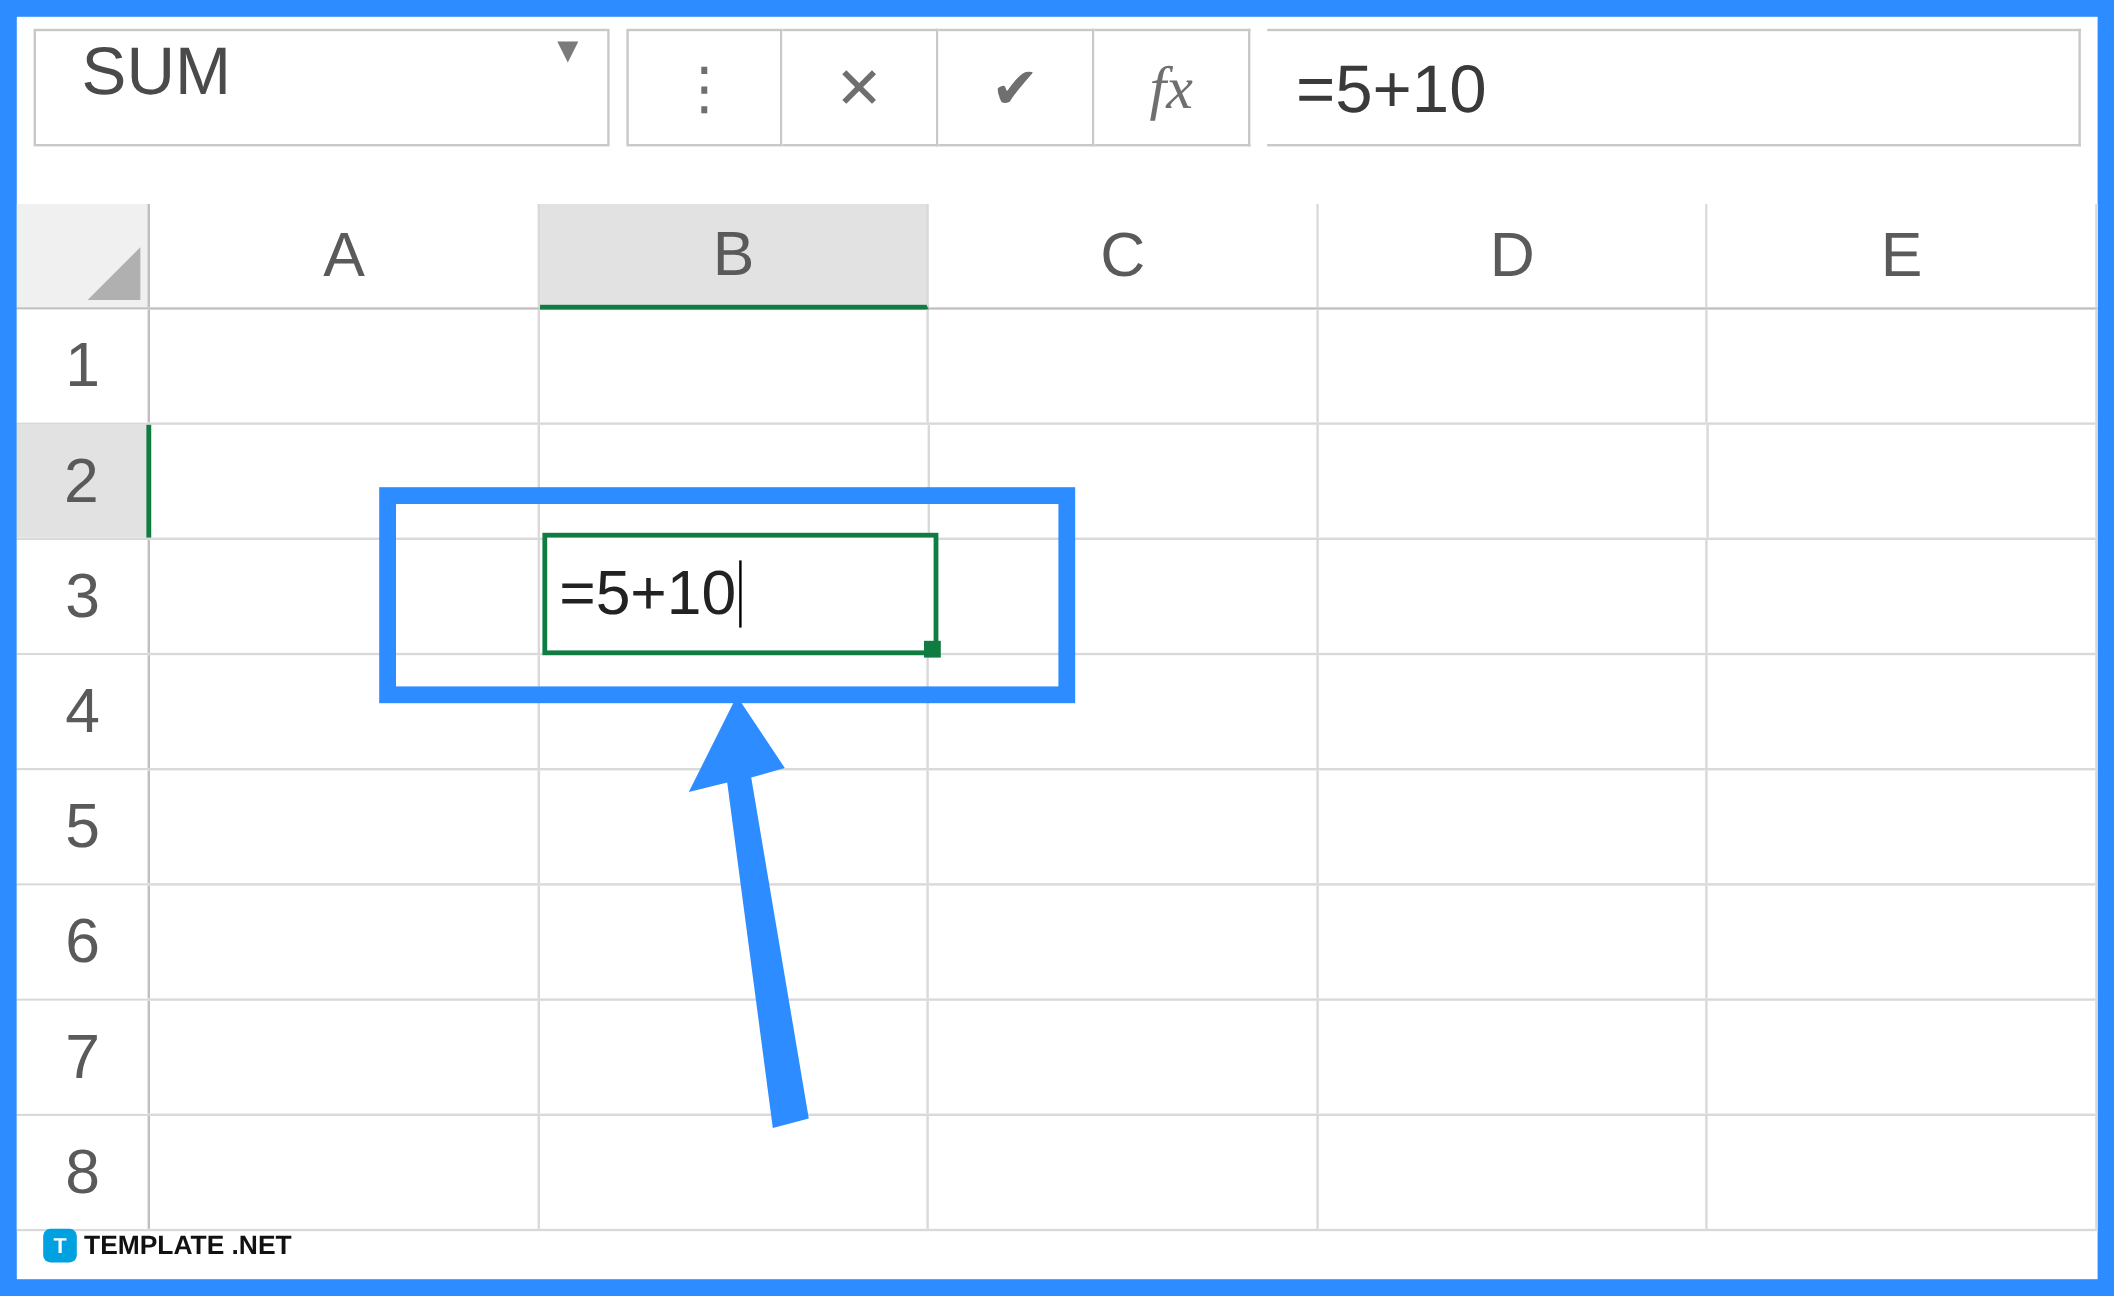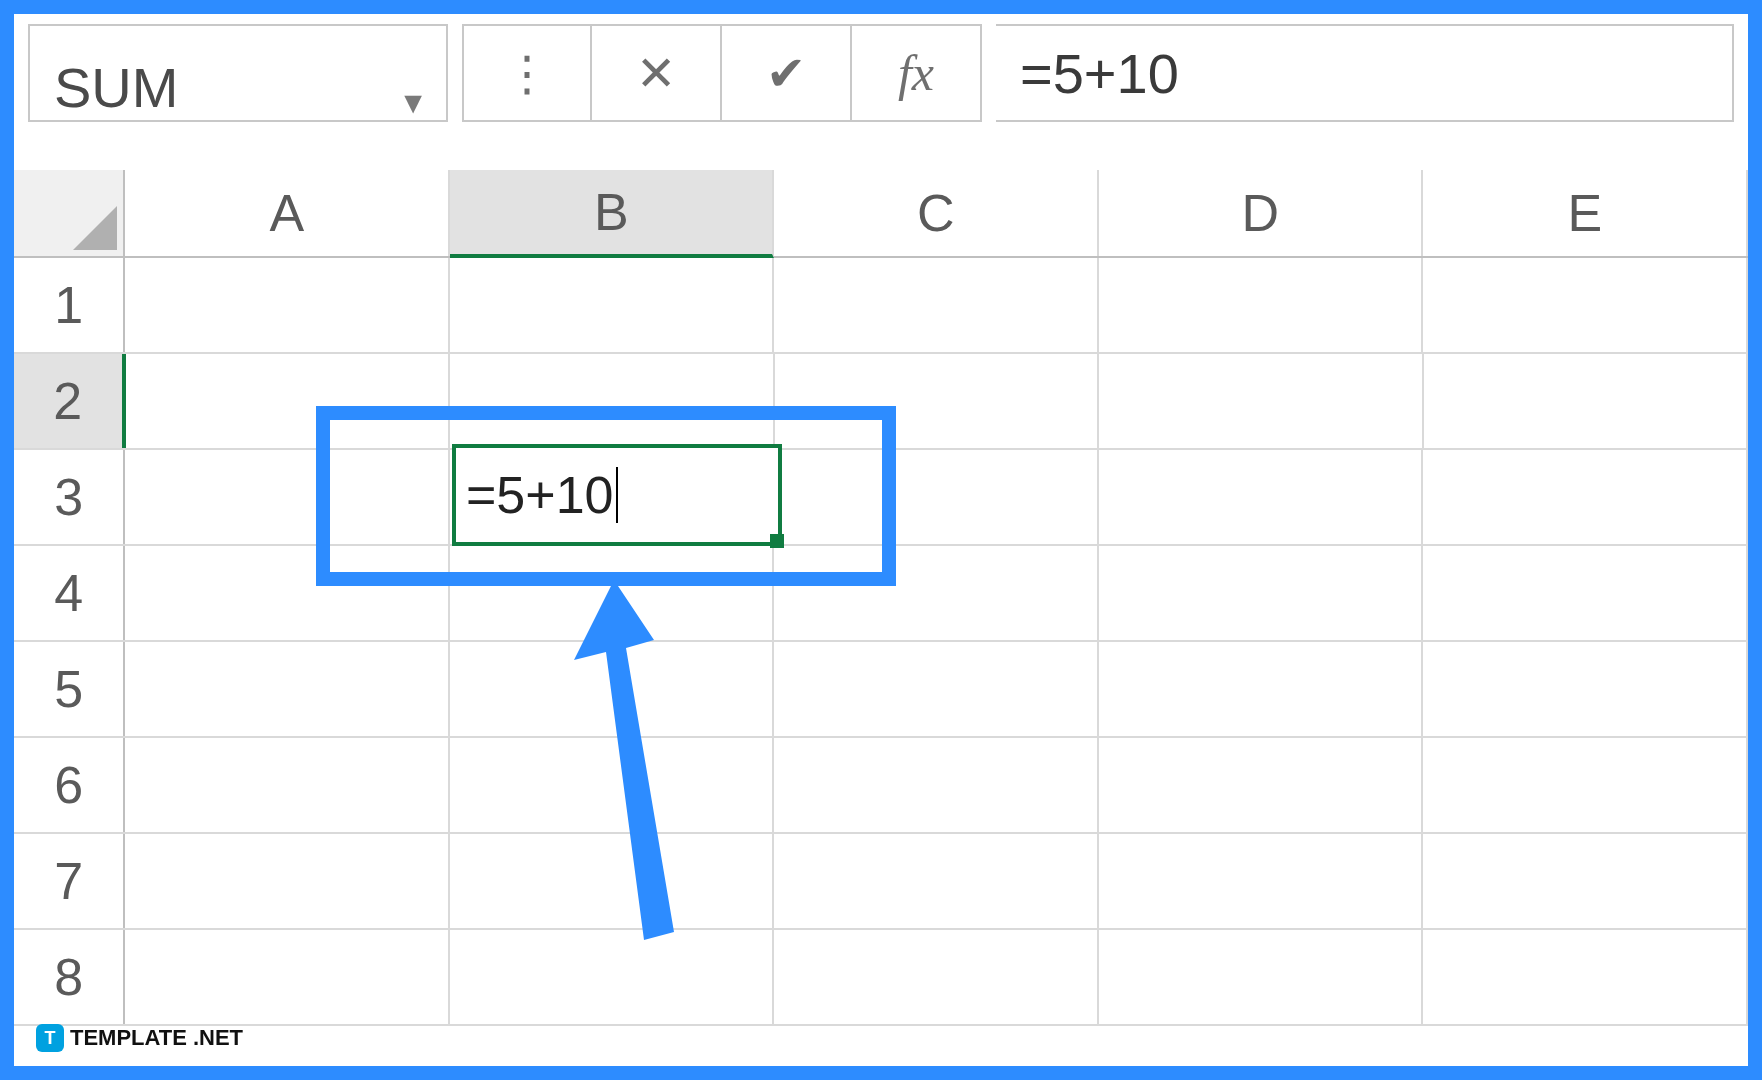--- a/index.html
+++ b/index.html
@@ -18,27 +18,27 @@
     background: #fff;
   }
   .formula-bar {
     display: flex;
     align-items: stretch;
     padding: 10px 14px 0 14px;
     gap: 0;
   }
   .name-box {
     display: flex;
-    align-items: flex-end;
+    align-items: flex-start;
     justify-content: space-between;
-    width: 420px;
+    width: 480px;
     height: 98px;
     border: 2px solid #c8c8c8;
     background: #fff;
-    padding: 0 18px 0 24px;
+    padding: 0 18px 0 38px;
     font-size: 56px;
     color: #4a4a4a;
   }
   .name-box .dropdown-icon {
     color: #7a7a7a;
     font-size: 30px;
   }
   .fb-btn-group {
     display: flex;
     height: 98px;

